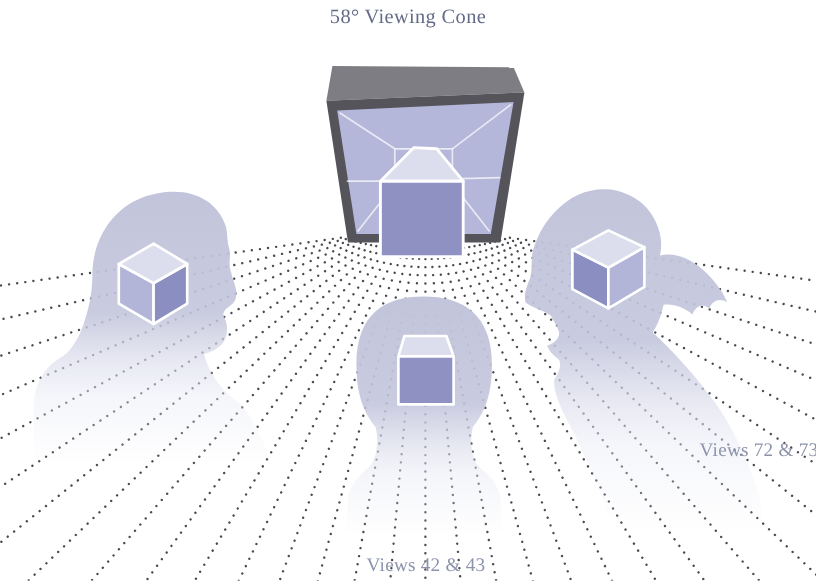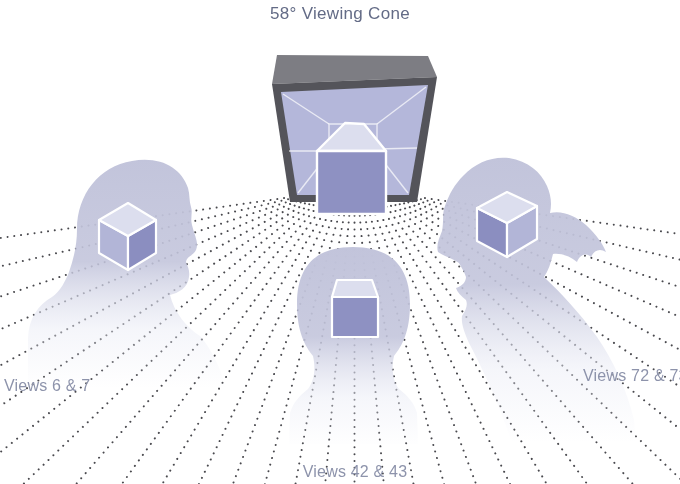--- a/index.html
+++ b/index.html
@@ -1,18 +1,18 @@
 <!DOCTYPE html>
 <html style="--title-text: #636b86; --label-text: #8d93ab; --head-silhouette: #c2c4db; --head-fade: #e9ebf5; --cube-front: #8e91c2; --cube-side-light: #b2b5d7; --cube-side-dark: #8b8ec0; --cube-top: #dcdeee; --screen-fill: #b4b7da; --frame-dark: #54545a; --frame-top: #7d7d83; --ray-dot: #35353b; --cube-outline: #ffffff;"><head>
 <meta charset="utf-8">
 <style>
   html,body{margin:0;padding:0;background:#ffffff;}
   .stage{
     position:relative;width:680px;height:484px;background:#ffffff;overflow:hidden;
-    font-family:Liberation Sans, sans-serif;
+    font-family:Liberation Serif, serif;
   }
   .stage svg{position:absolute;left:0;top:0;}
   .title{
     position:absolute;left:0;top:4px;width:680px;text-align:center;
     font-size:17px;letter-spacing:.3px;color:var(--title-text);
   }
   .lbl{position:absolute;font-size:16px;letter-spacing:.2px;color:var(--label-text);white-space:nowrap;}
   .lbl-left{left:4px;top:377px;}
   .lbl-center{left:0;top:463px;width:710px;text-align:center;}
   .lbl-right{left:583px;top:367px;}
@@ -145,16 +145,15 @@
         <path class="sline" d="M 329,124 L 377,124 L 377,152 L 329,152 Z"></path>
       </g>
       <g>
         <path class="cube-top cube-edge-big" d="M 317,151 L 345,123 L 364,124 L 386,151 Z"></path>
         <path class="cube-front cube-edge-big" d="M 317,151 L 386,151 L 386,214 L 317,214 Z"></path>
       </g>
     </g>
   </svg>
 
   <div class="title">58° Viewing Cone</div>
-  <div class="lbl lbl-left">Views 6 &amp; 7</div>
   <div class="lbl lbl-center">Views 42 &amp; 43</div>
   <div class="lbl lbl-right">Views 72 &amp; 73</div>
 </div>
 
 </body></html>

